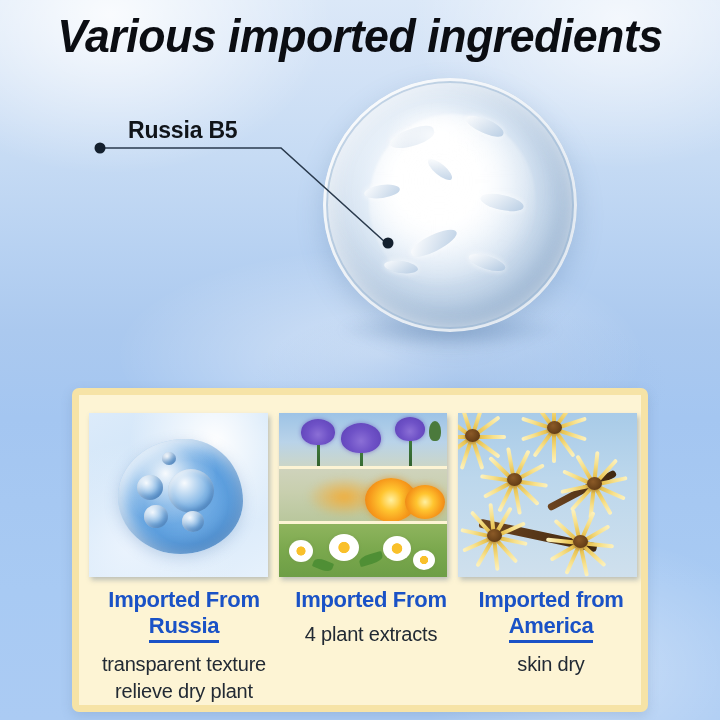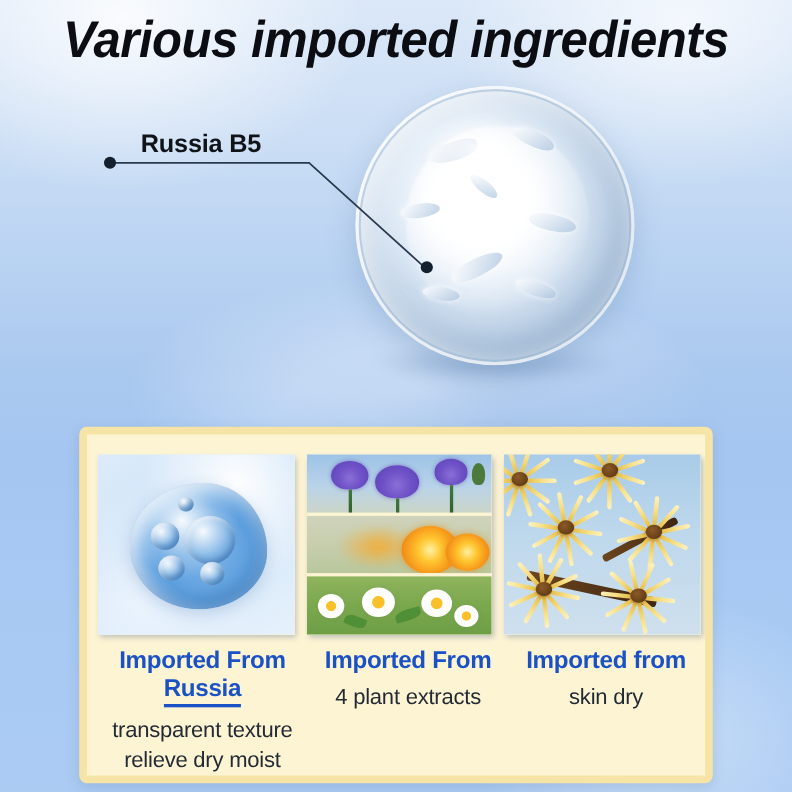--- a/index.html
+++ b/index.html
@@ -483,36 +483,37 @@
 
     <div id="captions">
 
       <div class="cap-col" id="cap-korea">
         <div class="cap-head">
           <span>Imported From</span><br>
           <span class="cap-country">Russia</span>
         </div>
         <div class="cap-sub">
           <div>transparent texture</div>
-          <div>relieve dry moist</div>
+          <div>relieve dry plant</div>
         </div>
       </div>
 
       <div class="cap-col" id="cap-russia">
         <div class="cap-head">
           <span>Imported From</span><br>
         </div>
         <div class="cap-sub">
           <div>4 plant extracts</div>
         </div>
       </div>
 
       <div class="cap-col" id="cap-america">
         <div class="cap-head">
           <span>Imported from</span><br>
+          <span class="cap-country">America</span>
         </div>
         <div class="cap-sub">
           <div>skin dry</div>
         </div>
       </div>
 
     </div>
   </div>
 </div>
 

